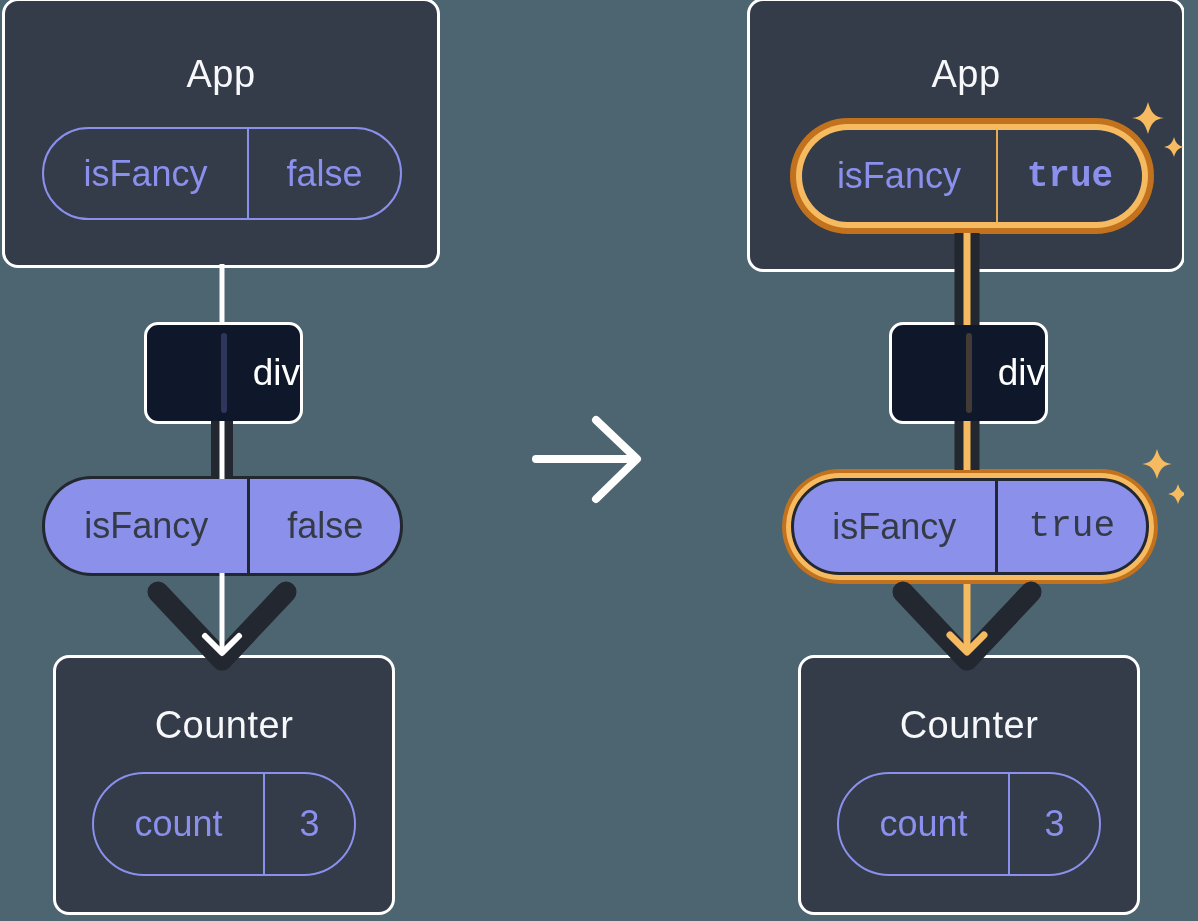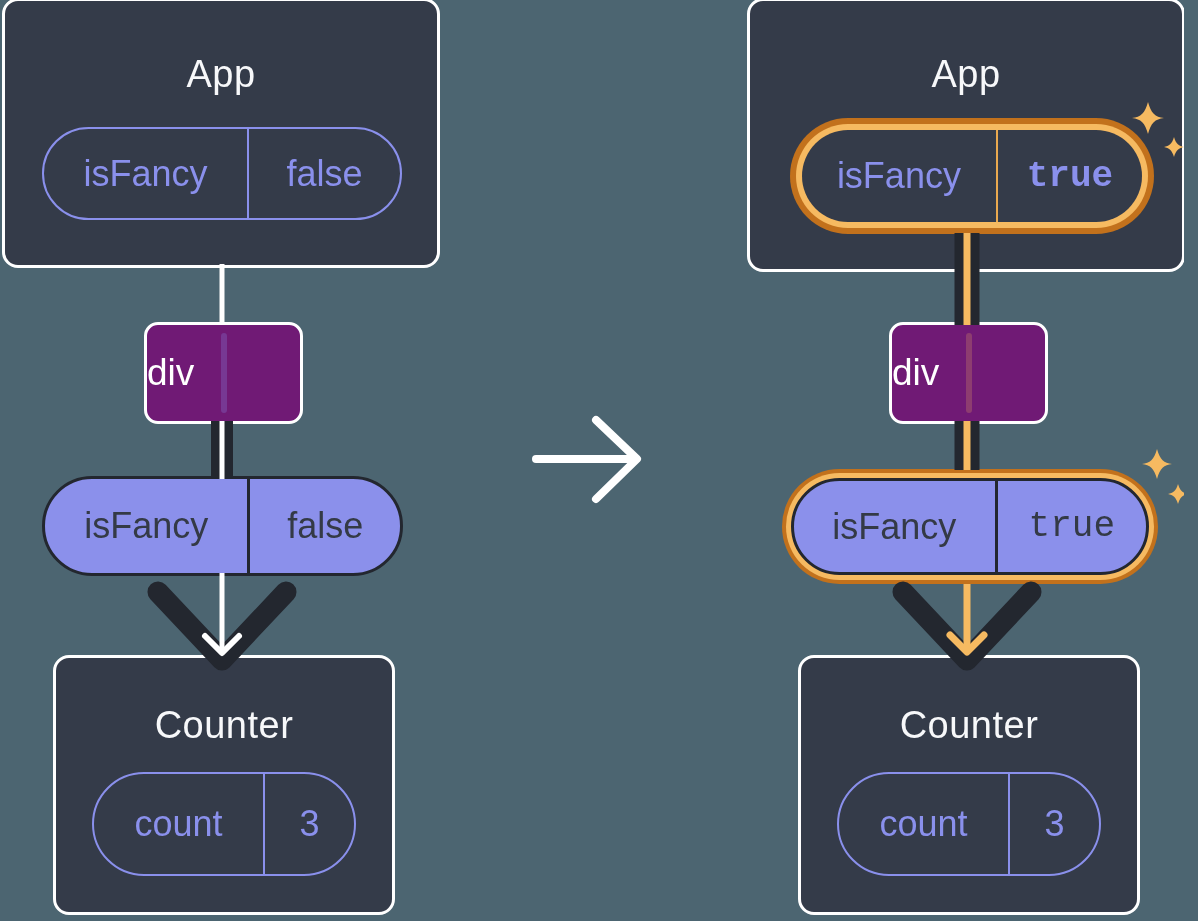--- a/index.html
+++ b/index.html
@@ -22,23 +22,23 @@
   .pill.solid .pill-cell{color:#343A46;font-weight:500;}
   .pill.solid .name{border-right:3px solid #23272F;}
   .pill.ring-dark{background:#343B49;border:none;border-radius:46px;
                   box-shadow:0 0 0 6px #F6BA61,0 0 0 12px #C2711C;}
   .pill.ring-dark .pill-cell{color:#8A90EC;}
   .pill.ring-dark .name{border-right:2px solid #E9A94F;}
   .pill.ring-solid{box-shadow:0 0 0 5px #F6BA61,0 0 0 9px #C2711C;}
   .bold{font-weight:700;font-family:Liberation Mono, monospace;}
 
   
-  .div-node{position:absolute;background:#701a75;border:3px solid #FFFFFF;
+  .div-node{position:absolute;background:#0f172a;border:3px solid #FFFFFF;
             border-radius:14px;box-sizing:border-box;display:flex;
-            align-items:center;justify-content:flex-start;z-index:1;}
+            align-items:center;justify-content:flex-end;z-index:1;}
   .stripe{position:absolute;top:8px;bottom:8px;left:50%;width:6px;margin-left:-3px;border-radius:3px;}
   .stripe.purple{background:rgba(140,146,240,.25);}
   .stripe.orange{background:rgba(246,186,97,.22);}
   .div-label{position:relative;color:#FFFFFF;font-size:37px;font-weight:500;z-index:1;}
 
   
   .overlay{position:absolute;left:0;top:0;z-index:5;pointer-events:none;}
 
   
   .w57{flex:0 0 57%;} .w65{flex:0 0 65%;} .grow{flex:1 1 auto;}

